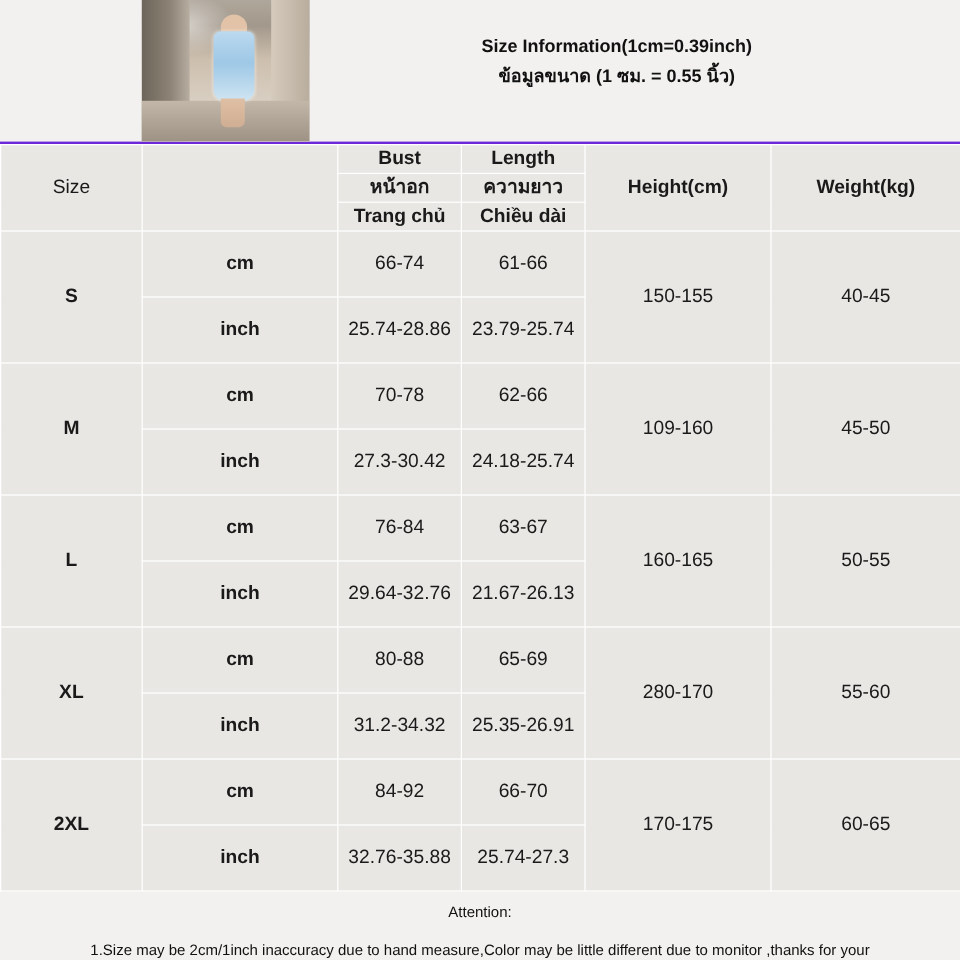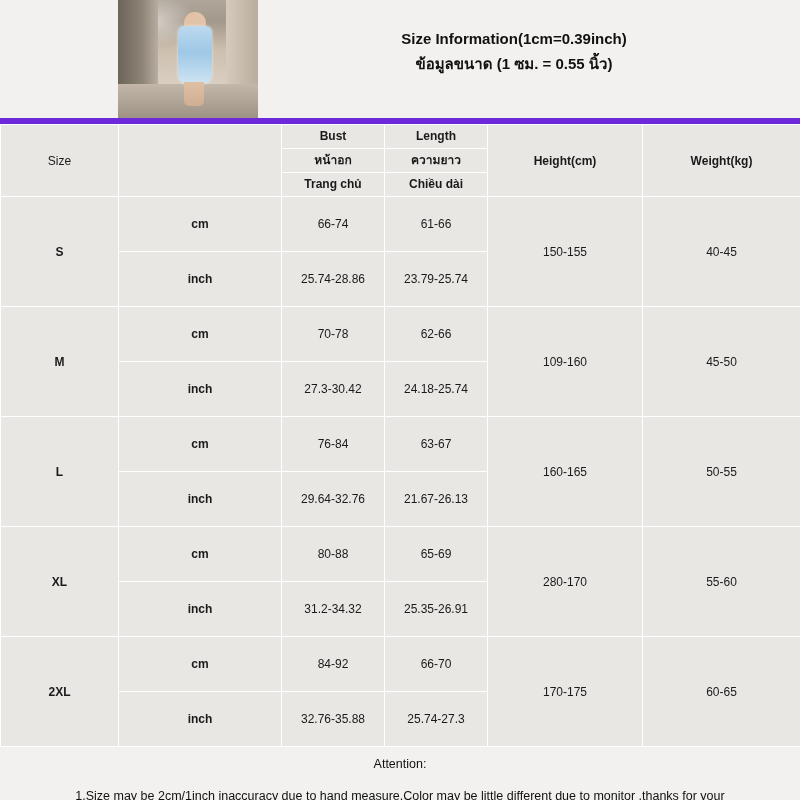--- a/index.html
+++ b/index.html
@@ -20,21 +20,21 @@
     height: 800px;
     box-sizing: border-box;
     background: #f2f1ef;
   }
 
   
   .header {
     display: flex;
     align-items: flex-start;
     height: 118px;
-    border-bottom: 6px solid #6d28d9;
+    border-bottom: 2px solid #6d28d9;
   }
   .photo-wrap {
     width: 140px;
     height: 118px;
     margin-left: 118px;
     overflow: hidden;
     position: relative;
     background: #cfcfcf;
     flex: 0 0 auto;
   }
@@ -104,21 +104,21 @@
   table.size-table {
     border-collapse: collapse;
     width: 800px;
     table-layout: fixed;
   }
   table.size-table td, table.size-table th {
     border: 1px solid #ffffff;
     background: #e9e7e4;
     text-align: center;
     vertical-align: middle;
-    font-size: 12px;
+    font-size: 16px;
     color: #1a1a1a;
     padding: 0;
   }
   .col-size   { width: 118px; }
   .col-unit   { width: 163px; }
   .col-bust   { width: 103px; }
   .col-length { width: 103px; }
   .col-height { width: 155px; }
   .col-weight { width: 158px; }
 

